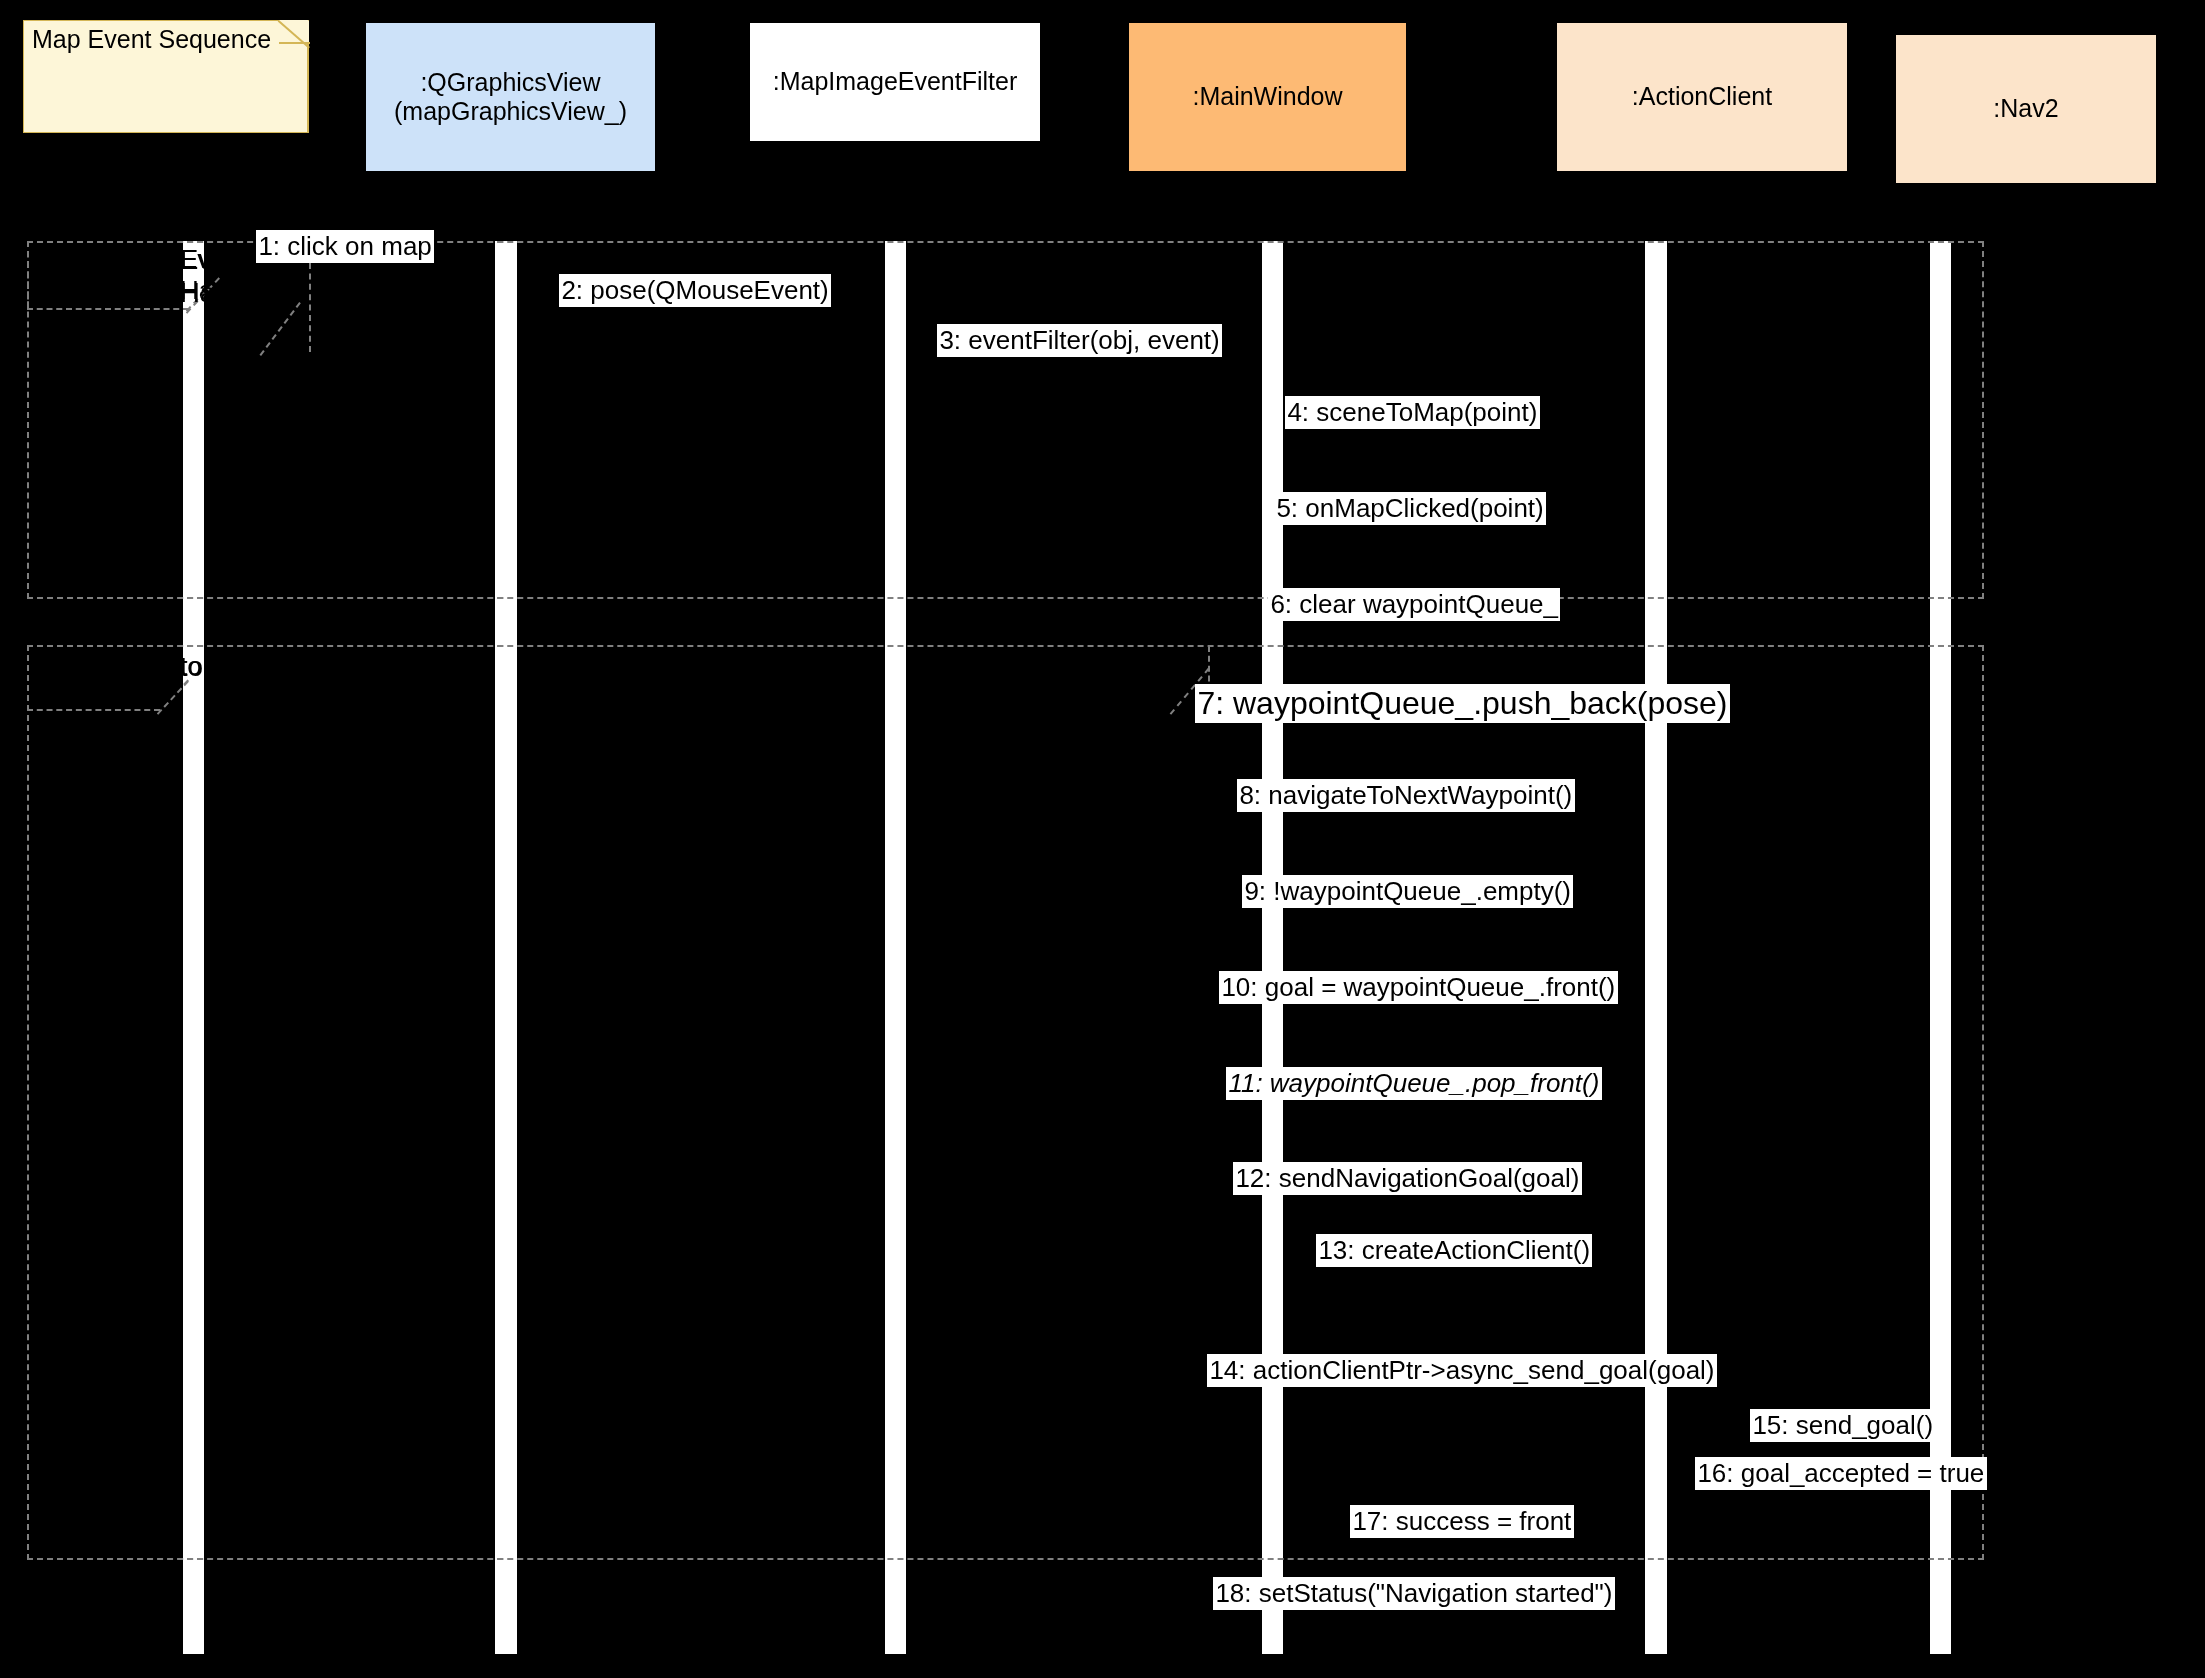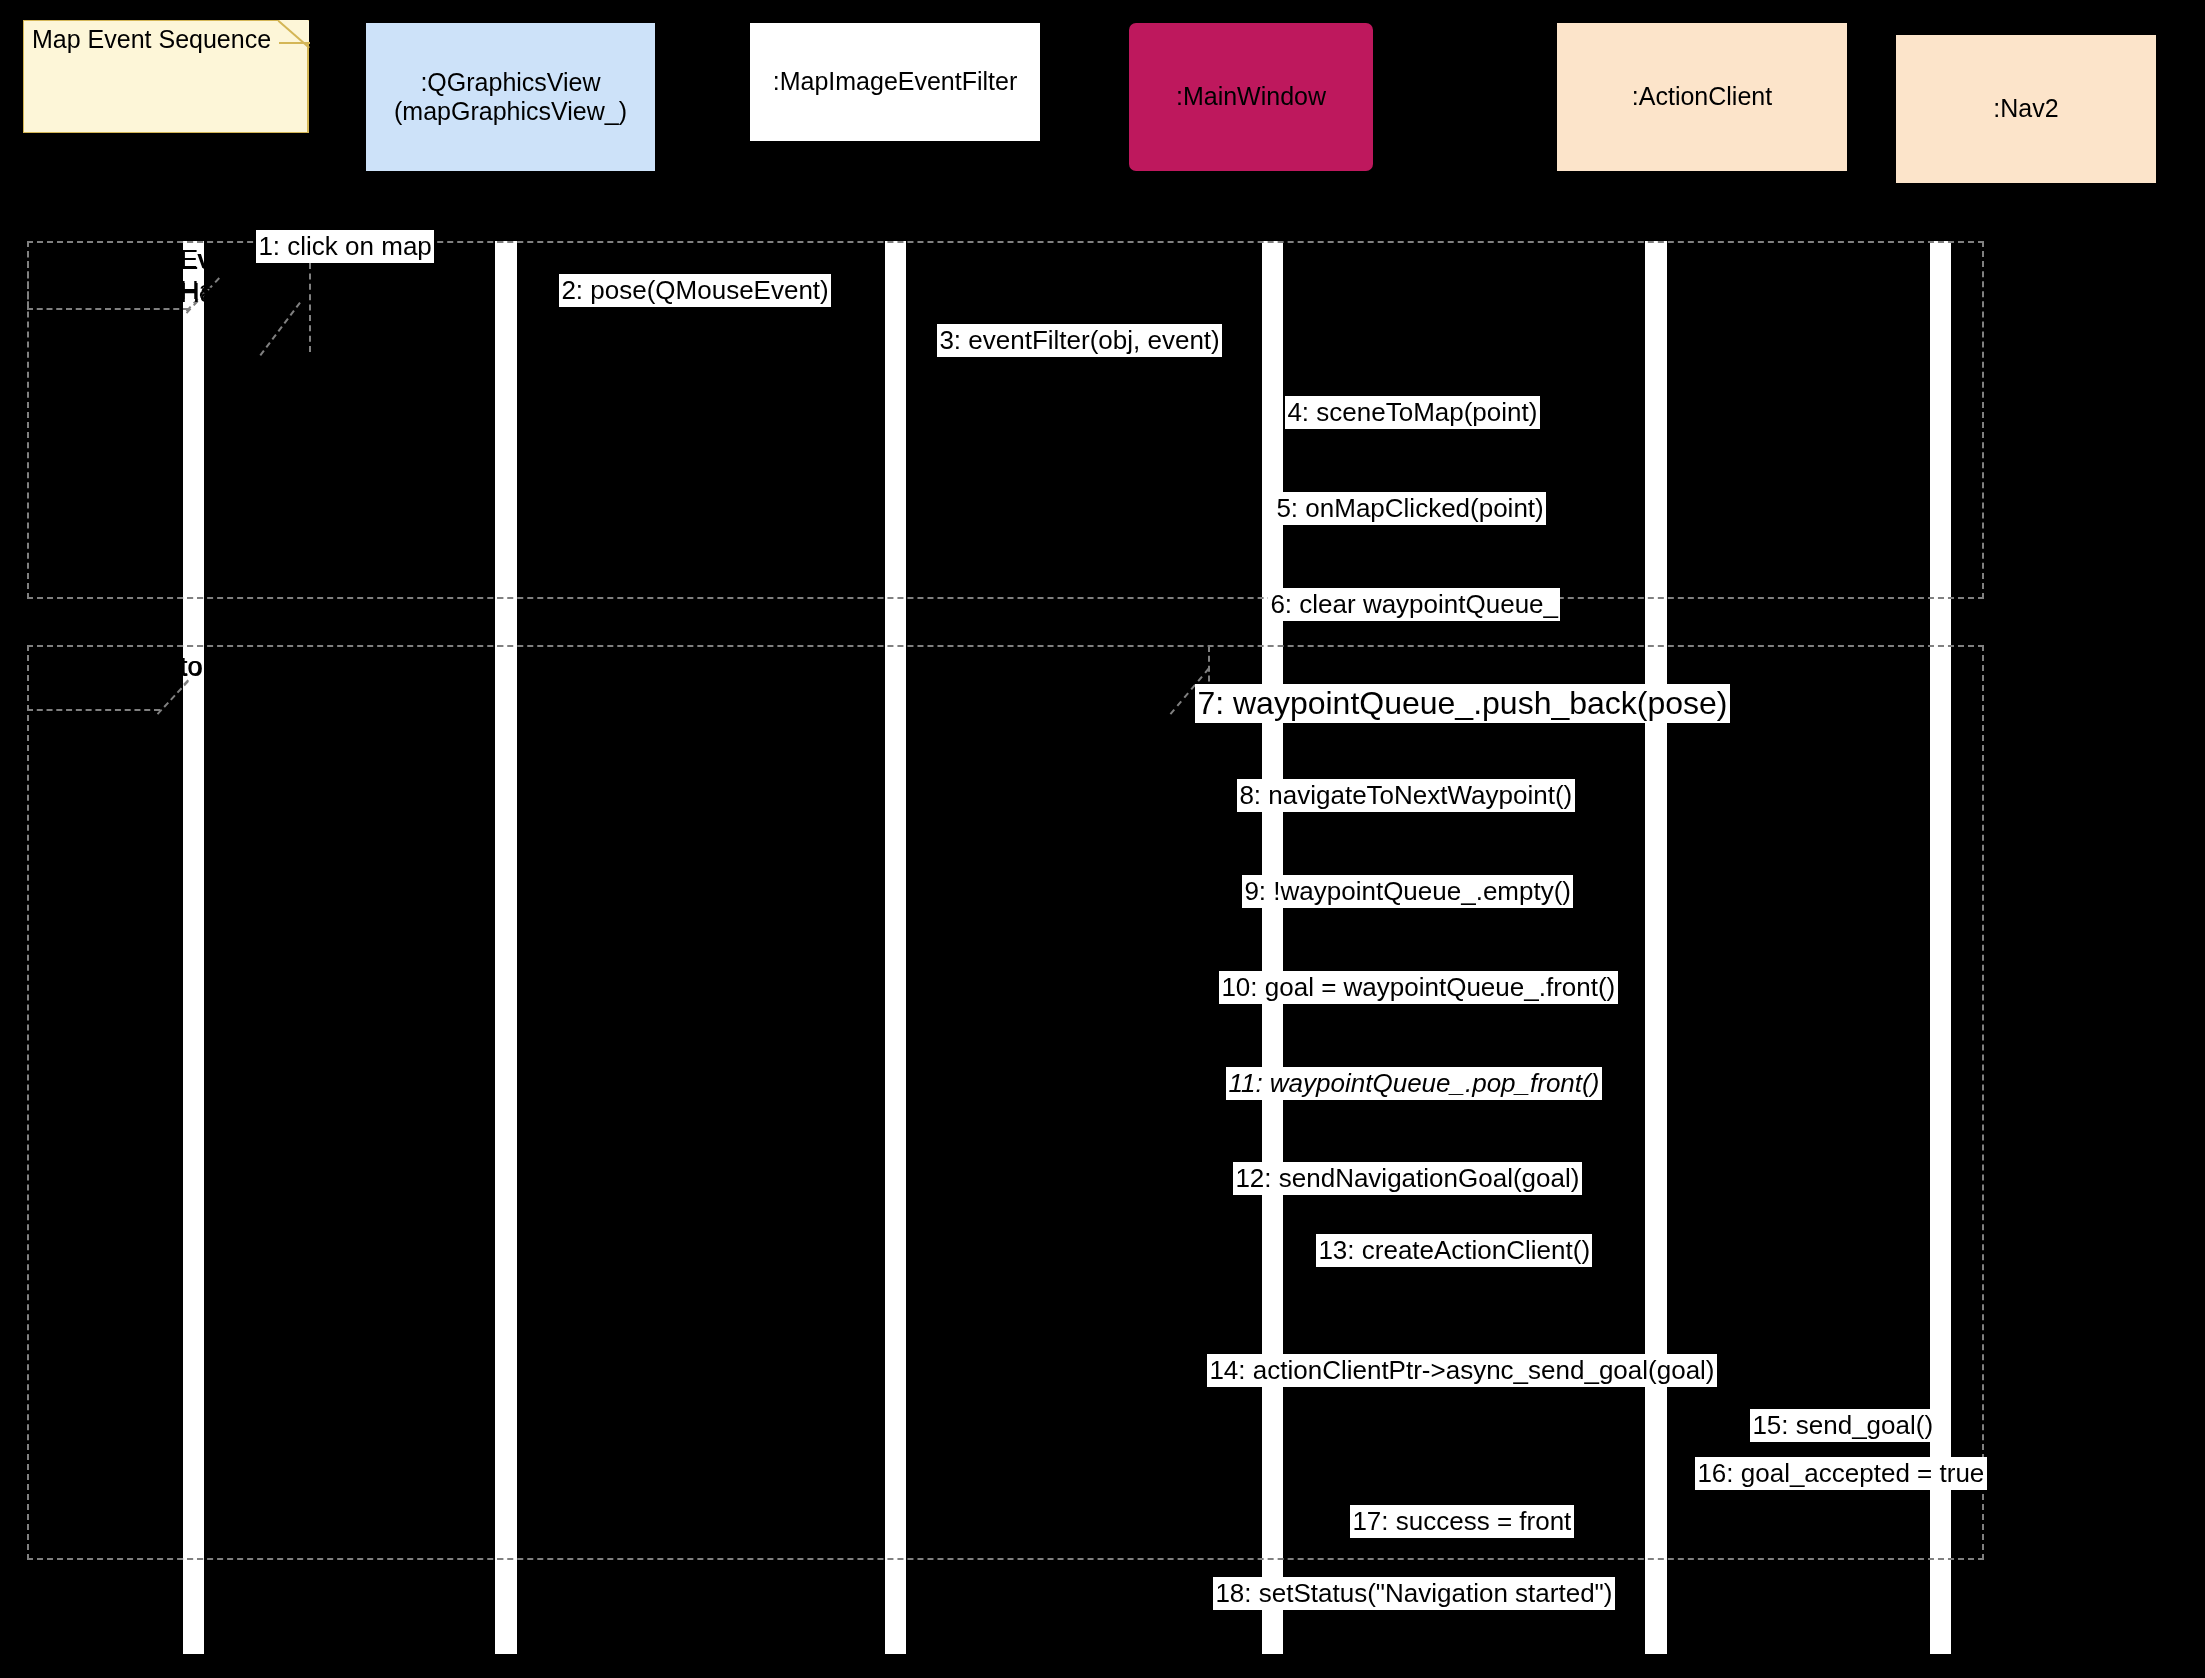--- a/index.html
+++ b/index.html
@@ -97,21 +97,21 @@
   <div style="position:absolute; left:279px; top:20.4px; width:41px; height:2.4px;
               background:#d4b656; transform-origin:left top; transform:rotate(41deg);"></div>
   <div style="position:absolute; left:279px; top:42px; width:31px; height:1.8px; background:#d4b656;"></div>
   <div class="note-label" style="left:32px; top:25px; font-size:25px;">Map Event Sequence</div>
 
   <div class="participant" style="left:366px; top:23px; width:289px; height:148px; background:#cde2f9; font-size:25px;">:QGraphicsView
 (mapGraphicsView_)</div>
 
   <div class="participant" style="left:750px; top:23px; width:290px; height:118px; background:#ffffff; font-size:25px;">:MapImageEventFilter</div>
 
-  <div class="participant" style="left:1129px; top:23px; width:244px; height:148px; background:#be185d; font-size:25px;border-radius:7px;">:MainWindow</div>
+  <div class="participant" style="left:1129px; top:23px; width:277px; height:148px; background:#fdba74; font-size:25px;">:MainWindow</div>
 
   <div class="participant" style="left:1511px; top:23px; width:290px; height:148px; background:#fce4ca; font-size:25px;margin-left:46px;">:ActionClient</div>
 
   <div class="participant" style="left:1896px; top:23px; width:260px; height:148px; background:#fce4ca; font-size:25px;margin-top:12px;">:Nav2</div>
 
   <div class="lifeline" style="left:183px; top:241px; width:21.5px; height:1413px;"></div>
   <div class="lifeline" style="left:495px; top:241px; width:21.5px; height:1413px;"></div>
   <div class="lifeline" style="left:885px; top:241px; width:21.5px; height:1413px;"></div>
   <div class="lifeline" style="left:1262px; top:241px; width:21.5px; height:1413px;"></div>
   <div class="lifeline" style="left:1645px; top:241px; width:21.5px; height:1413px;"></div>

